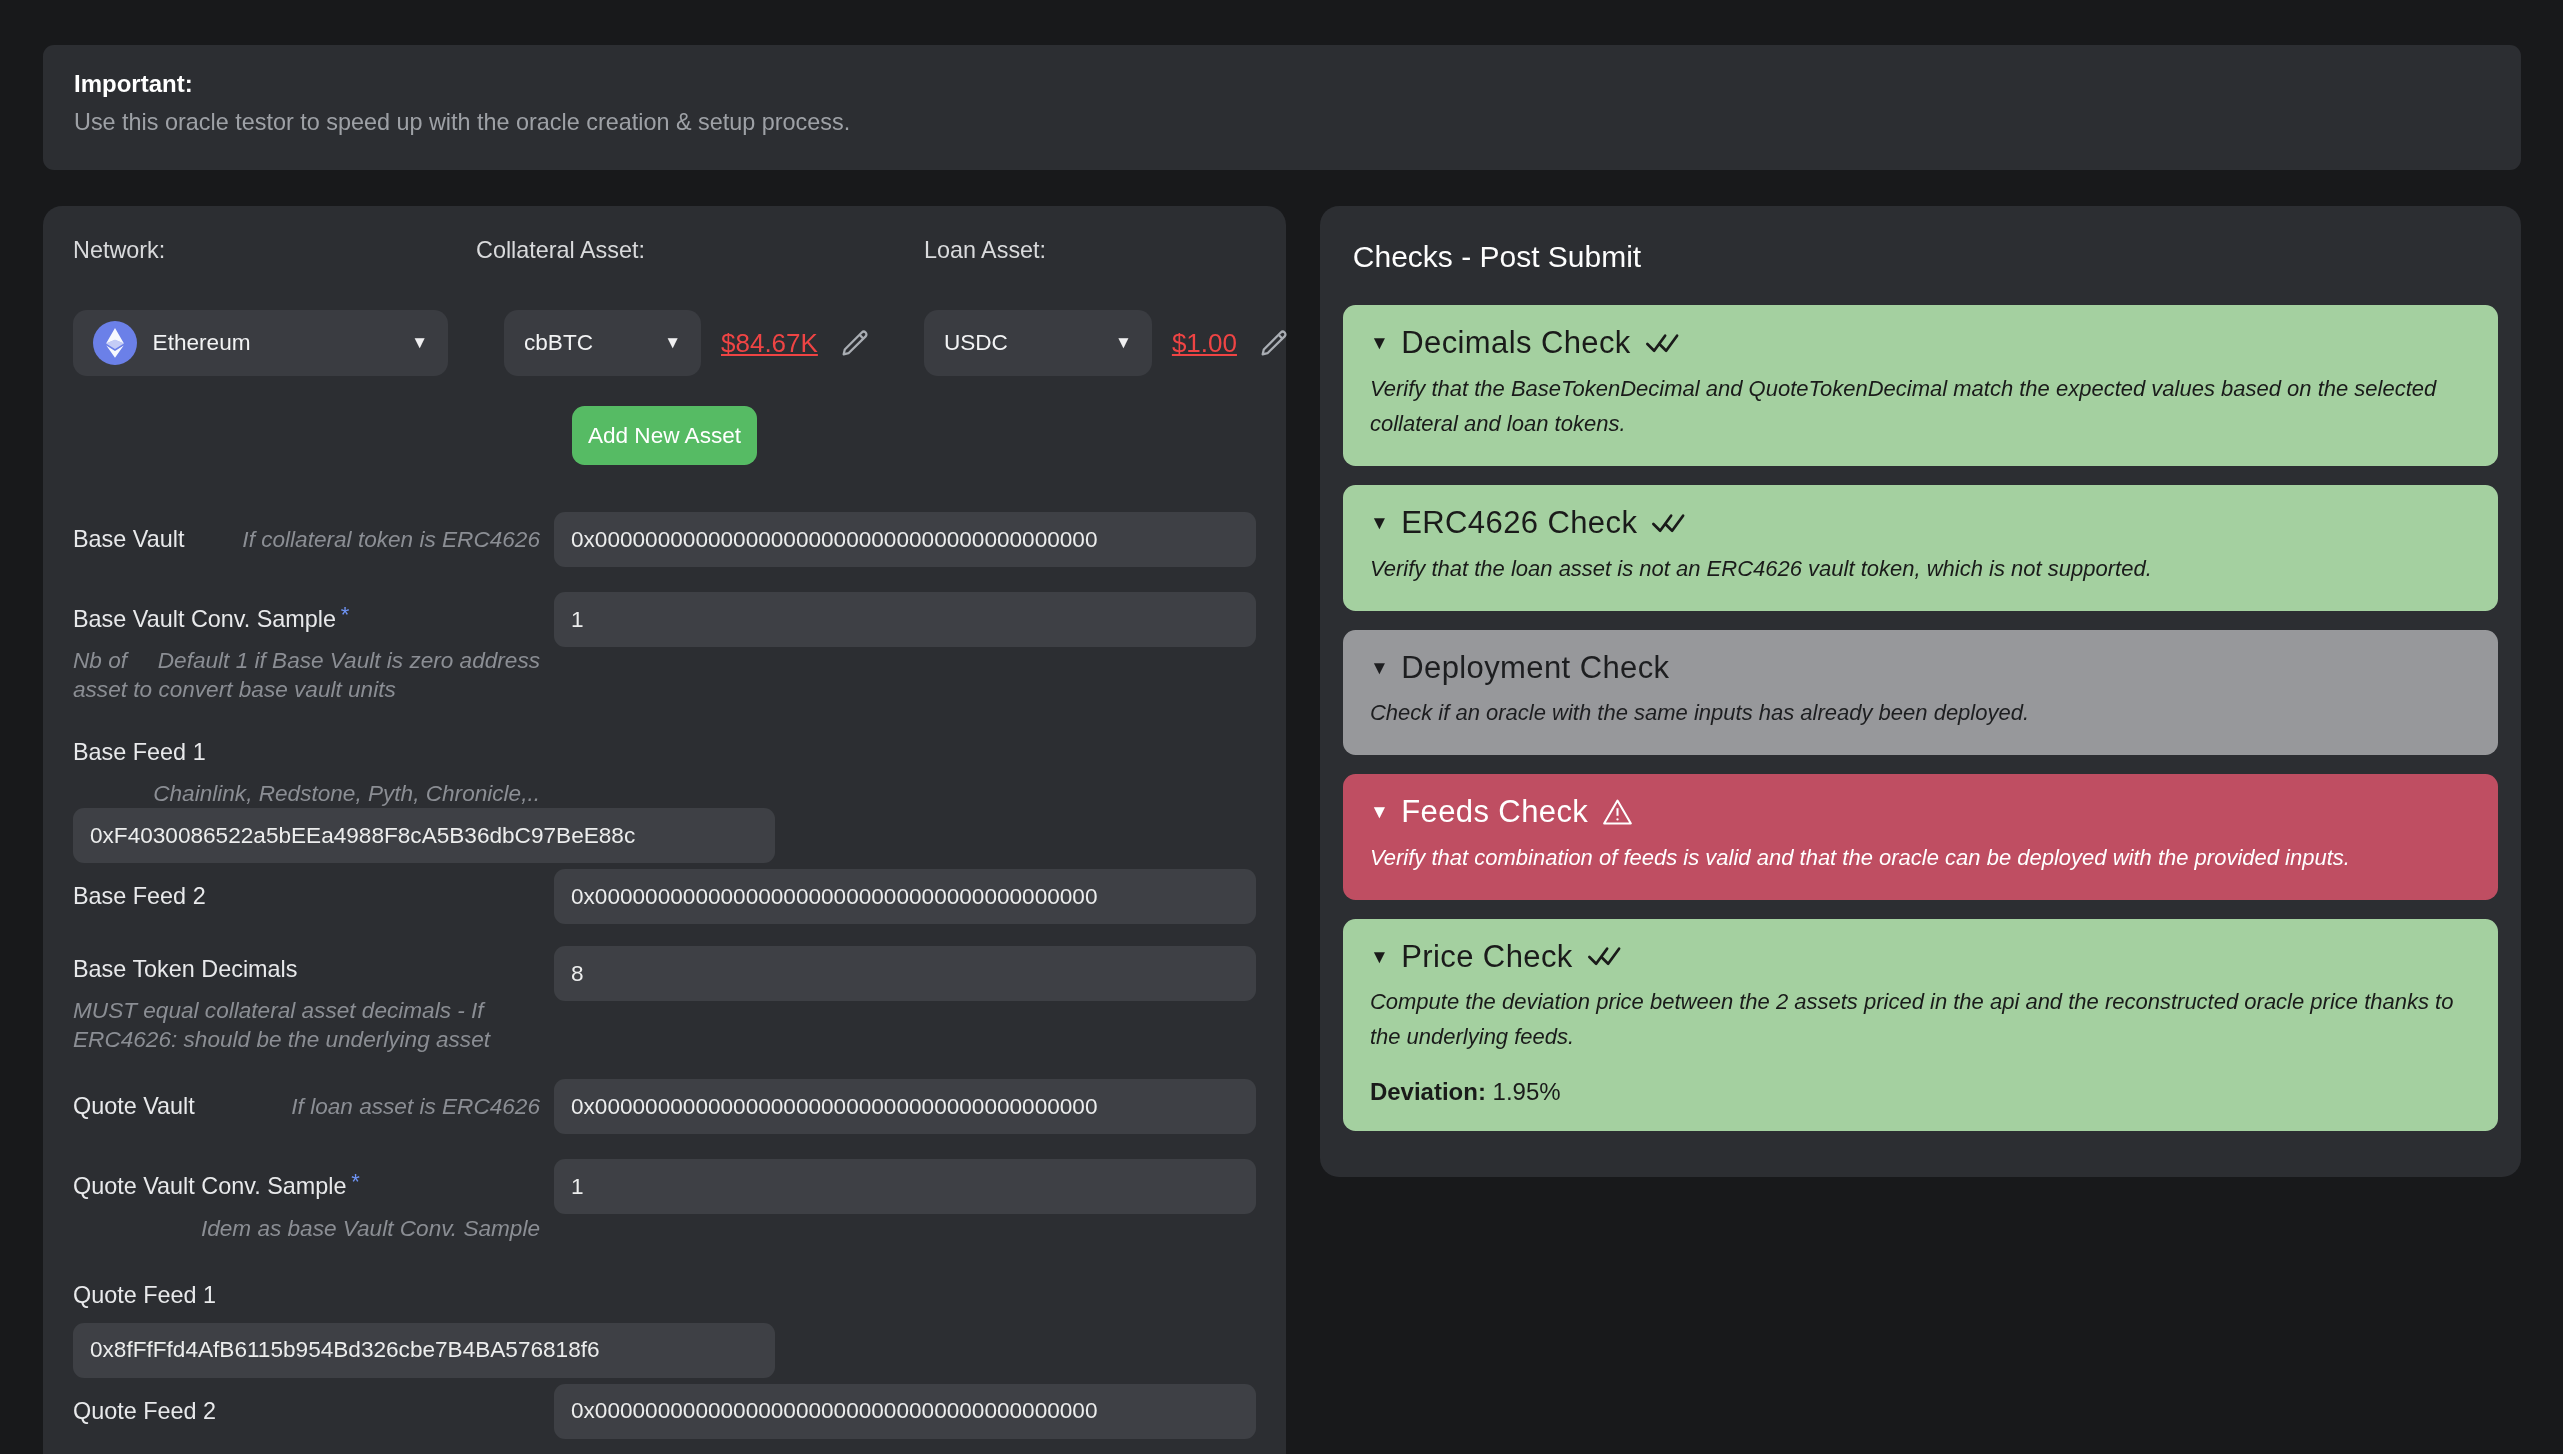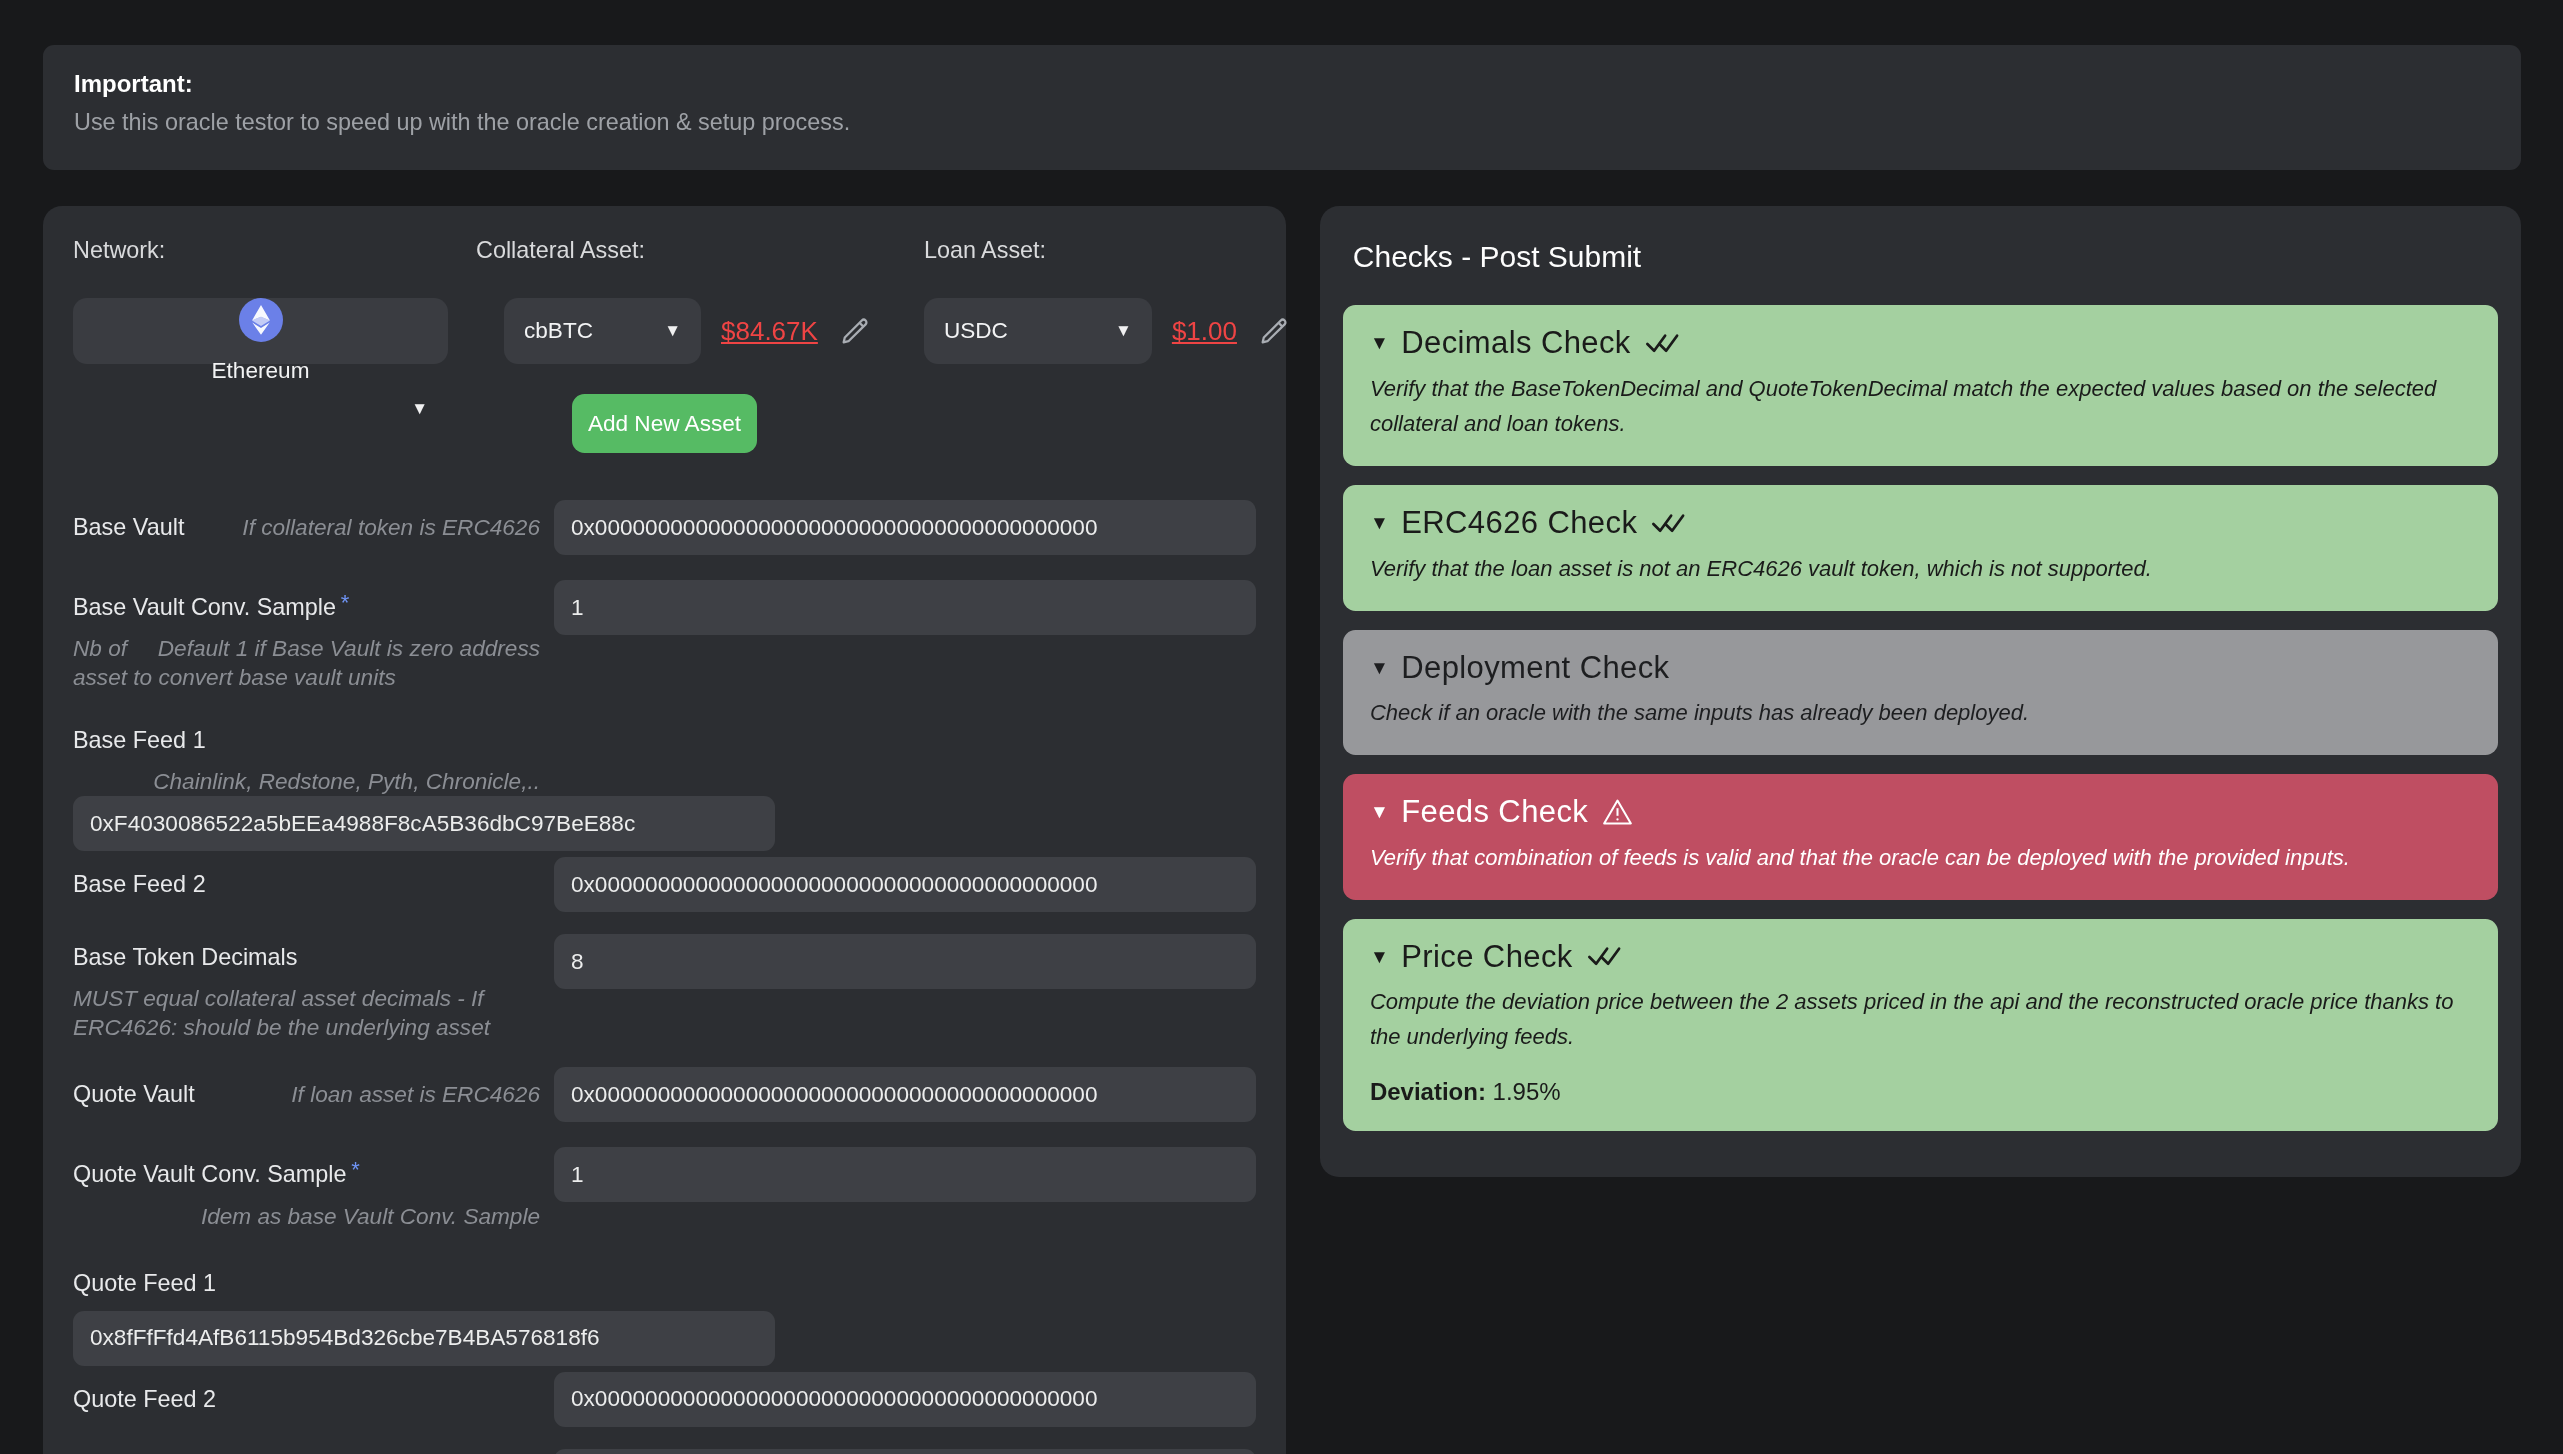--- a/index.html
+++ b/index.html
@@ -23,30 +23,30 @@
   .banner-sub   { font-size: 23.4px; color: #9ea1a6; }
 
   
   .main { display: flex; align-items: flex-start; gap: 34px; }
   .panel { background: #2c2e32; border-radius: 19px; }
   .left-panel  { width: 1243px; padding: 31px 30px 36px 30px; }
   .right-panel { width: 1202px; padding: 23.4px 23.4px 26.5px 23.4px; }
 
   
   .sel-row { display: flex; align-items: flex-start; }
-  .sel-group { display: flex; flex-direction: column; }
+  .sel-group { display: flex; flex-direction: column; gap: 12px; }
   .sel-label { font-size: 23.4px; color: #d9dadc; margin-bottom: 34px; }
   .sel-line  { display: flex; align-items: center; gap: 20px; }
   .select {
     background: #3a3c41; border-radius: 14px; height: 66px;
     display: flex; align-items: center; padding: 0 20px;
     cursor: pointer;
   }
   .select .caret { margin-left: auto; font-size: 17px; color: #f0f0f1; }
-  .sel-network { width: 375px; gap: 15.6px; flex-direction: column; }
+  .sel-network { width: 375px; gap: 15.6px; }
   .sel-collateral { width: 197px; margin-left: 28px; }
   .sel-loan { width: 228px; }
   .g-collateral { margin-left: 28px; }
   .g-loan { margin-left: 52px; }
   .sel-value { font-size: 22.6px; color: #f2f3f4; }
   .price { font-size: 26px; color: #ef4444; text-decoration: underline; }
   .pencil { display: inline-flex; cursor: pointer; }
 
   .add-asset-wrap { display: flex; justify-content: center; margin-top: 30px; }
   .btn-add {

